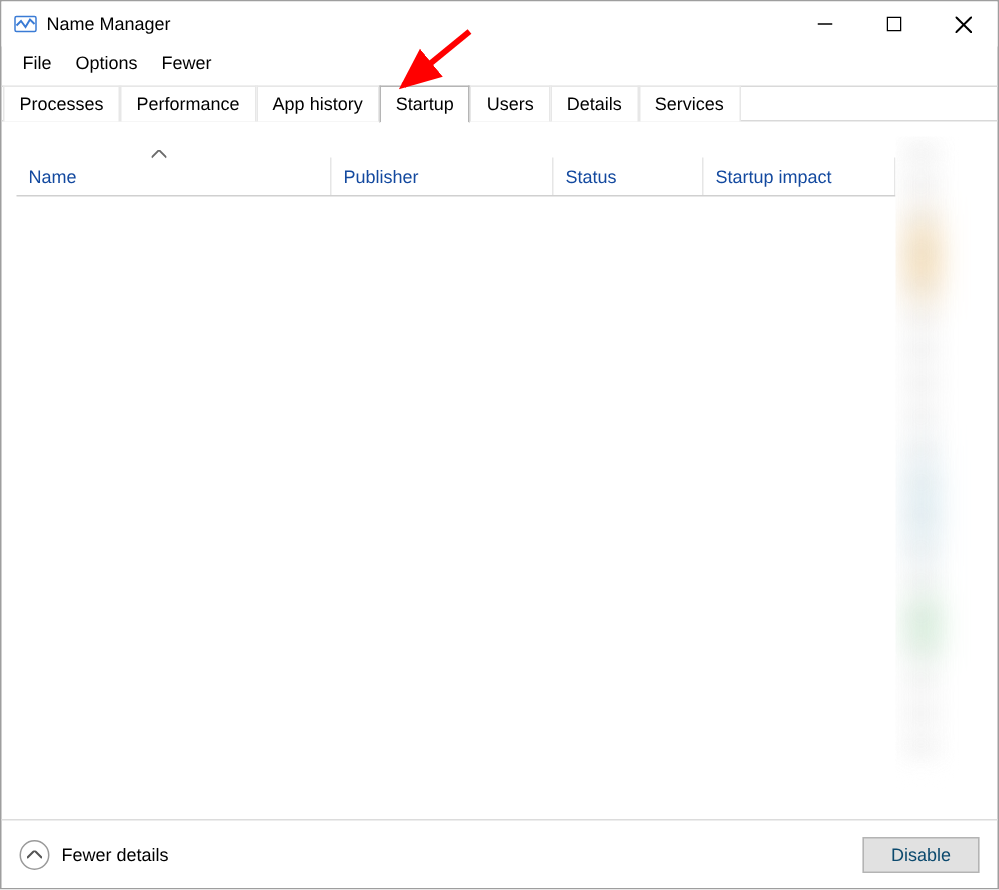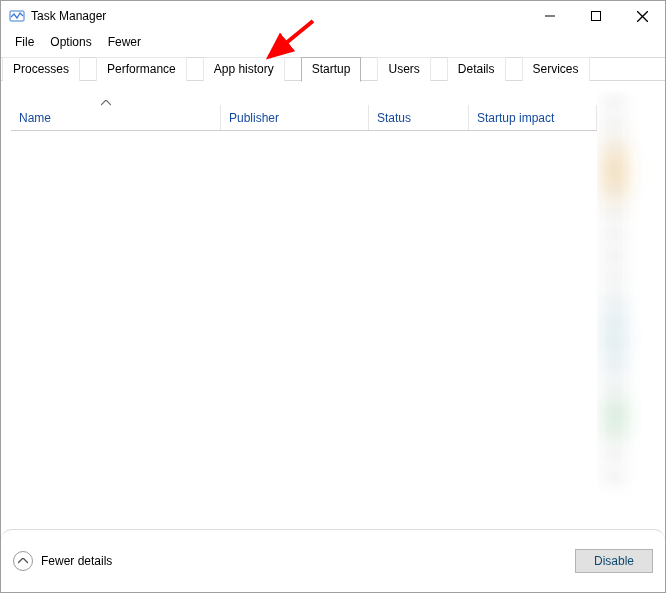--- a/index.html
+++ b/index.html
@@ -65,21 +65,20 @@
   .tabstrip-wrap {
     border-top: 1px solid #d9d9d9;
     padding: 0;
   }
   .tabstrip {
     display: flex;
     align-items: center;
     margin-top: -1px;
     padding-left: 1px;
     position: relative;
-    gap: 16px;
   }
   .tabstrip::after {
     content: "";
     position: absolute;
     left: 0; right: 0; bottom: 0;
     height: 1px;
     background: #d9d9d9;
     z-index: 0;
   }
   .tab {
@@ -165,26 +164,25 @@
         rgba(210,210,210,0.45) 10px,
         rgba(255,255,255,0) 10px,
         rgba(255,255,255,0) 22px
       );
     filter: blur(7px);
     opacity: 0.7;
   }
   
   .footer {
     border-top: 1px solid #dcdcdc;
-    height: 63px;
+    height: 46px;
     display: flex;
     align-items: center;
     padding: 0 12px;
     gap: 24px;
-    border-radius: 11px;
   }
   .fewer-btn {
     display: flex;
     align-items: center;
     gap: 8px;
     font-size: 12px;
     color: #000;
   }
   .circle-chevron {
     width: 20px; height: 20px;
@@ -219,21 +217,21 @@
 
 <div class="window">
 
   <div class="titlebar">
     <span class="app-icon">
       <svg width="16" height="16" viewBox="0 0 16 16">
         <rect x="1" y="3" width="14" height="10" rx="1" fill="#fff" stroke="#3a7bd5" stroke-width="1"></rect>
         <polyline points="2,9 5,6 8,10 11,5 14,8" fill="none" stroke="#3a7bd5" stroke-width="1.3"></polyline>
       </svg>
     </span>
-    <span class="title">Task Manager</span>
+    <span class="title">Name Manager</span>
     <span class="spacer"></span>
     <div class="win-controls">
       <div class="win-btn">
         <svg width="10" height="10" viewBox="0 0 10 10">
             <line x1="0" y1="5" x2="10" y2="5" stroke-width="1"></line>
           </svg>
       </div>
       <div class="win-btn">
         <svg width="10" height="10" viewBox="0 0 10 10">
             <rect x="0.5" y="0.5" width="9" height="9" fill="none" stroke-width="1"></rect>

